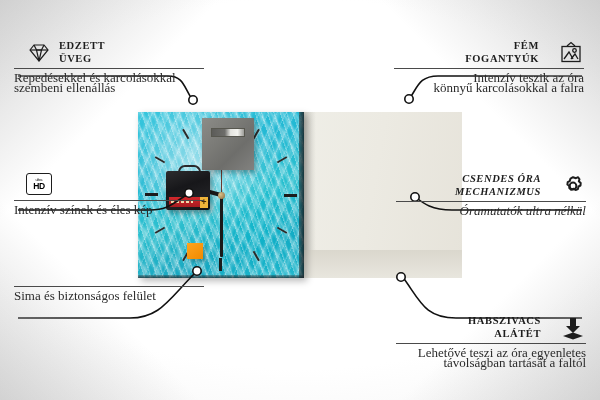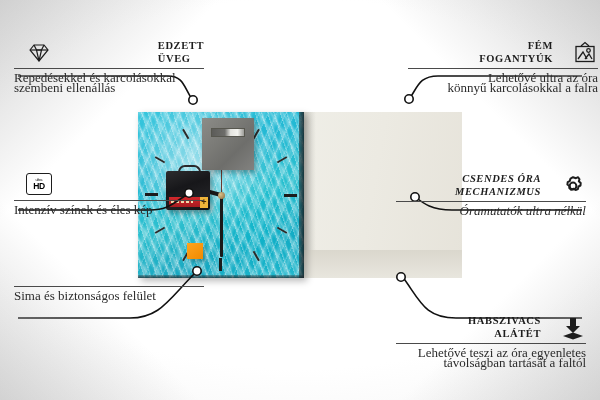--- a/index.html
+++ b/index.html
@@ -161,36 +161,36 @@
   .callout .title{
     font-size:10.5px; letter-spacing:.6px; color:#1d1d1d;
     line-height:12.5px; font-weight:bold; white-space:nowrap;
   }
   .callout .rule{
     height:1px; background:#4a4a4a; margin:3px 0 4px 0;
   }
   .callout .desc{
     font-size:13px; color:#2b2b2b; line-height:10px;
   }
-  .callout.left .row{ justify-content:space-between; }
+  .callout.left .row{ justify-content:flex-start; }
   .callout.left .title{ text-align:left; }
   .callout.left .desc{ text-align:left; }
   .callout.right{ }
   .callout.right .row{ justify-content:flex-end; }
   .callout.right .title{ text-align:right; }
   .callout.right .desc{ text-align:right; }
 
   .ico{ width:26px; height:24px; flex:0 0 26px;padding-left:12px; }
   .ico svg{ display:block; width:26px; height:24px; }
 
   
   #c-glass   { left:14px;  top:40px;  }
   #c-print   { left:14px;  top:173px; }
   #c-edges   { left:14px;  top:283px; }
-  #c-handles { left:408px; top:40px;  }
+  #c-handles { left:394px; top:40px;  }
   #c-mech    { left:396px; top:173px;font-style:italic; }
   #c-foam    { left:396px; top:283px;margin-top:32px; }
 
   .hdbox{
     width:24px;height:20px;border:1.6px solid #1d1d1d;border-radius:3px;
     display:flex;flex-direction:column;align-items:center;justify-content:center;
     font-family:"Liberation Sans", sans-serif;
   }
   .hdbox b{ font-size:8.5px; line-height:8px; letter-spacing:-.3px; }
   .hdbox s{ font-size:4px; line-height:4px; text-decoration:none; letter-spacing:-.2px; }
@@ -360,21 +360,21 @@
             <rect x="4" y="5.5" width="18" height="15"></rect>
             <path d="M6 18 L11 11 L15 18"></path>
             <path d="M13 18 L17 13 L20 18"></path>
             <circle cx="16.5" cy="9.5" r="1.8"></circle>
           </g>
         </svg>
       </span>
     </div>
     <div class="rule"></div>
     <div class="desc">
-      <span>Lehetővé ultra az óra</span><br>
+      <span>Intenzív teszik az óra</span><br>
       <span>könnyű karcolásokkal a falra</span>
     </div>
   </div>
 
   <div class="callout right" id="c-mech">
     <div class="row">
       <div>
         <div class="title">
           <span>CSENDES ÓRA</span><br>
           <span>MECHANIZMUS</span>

